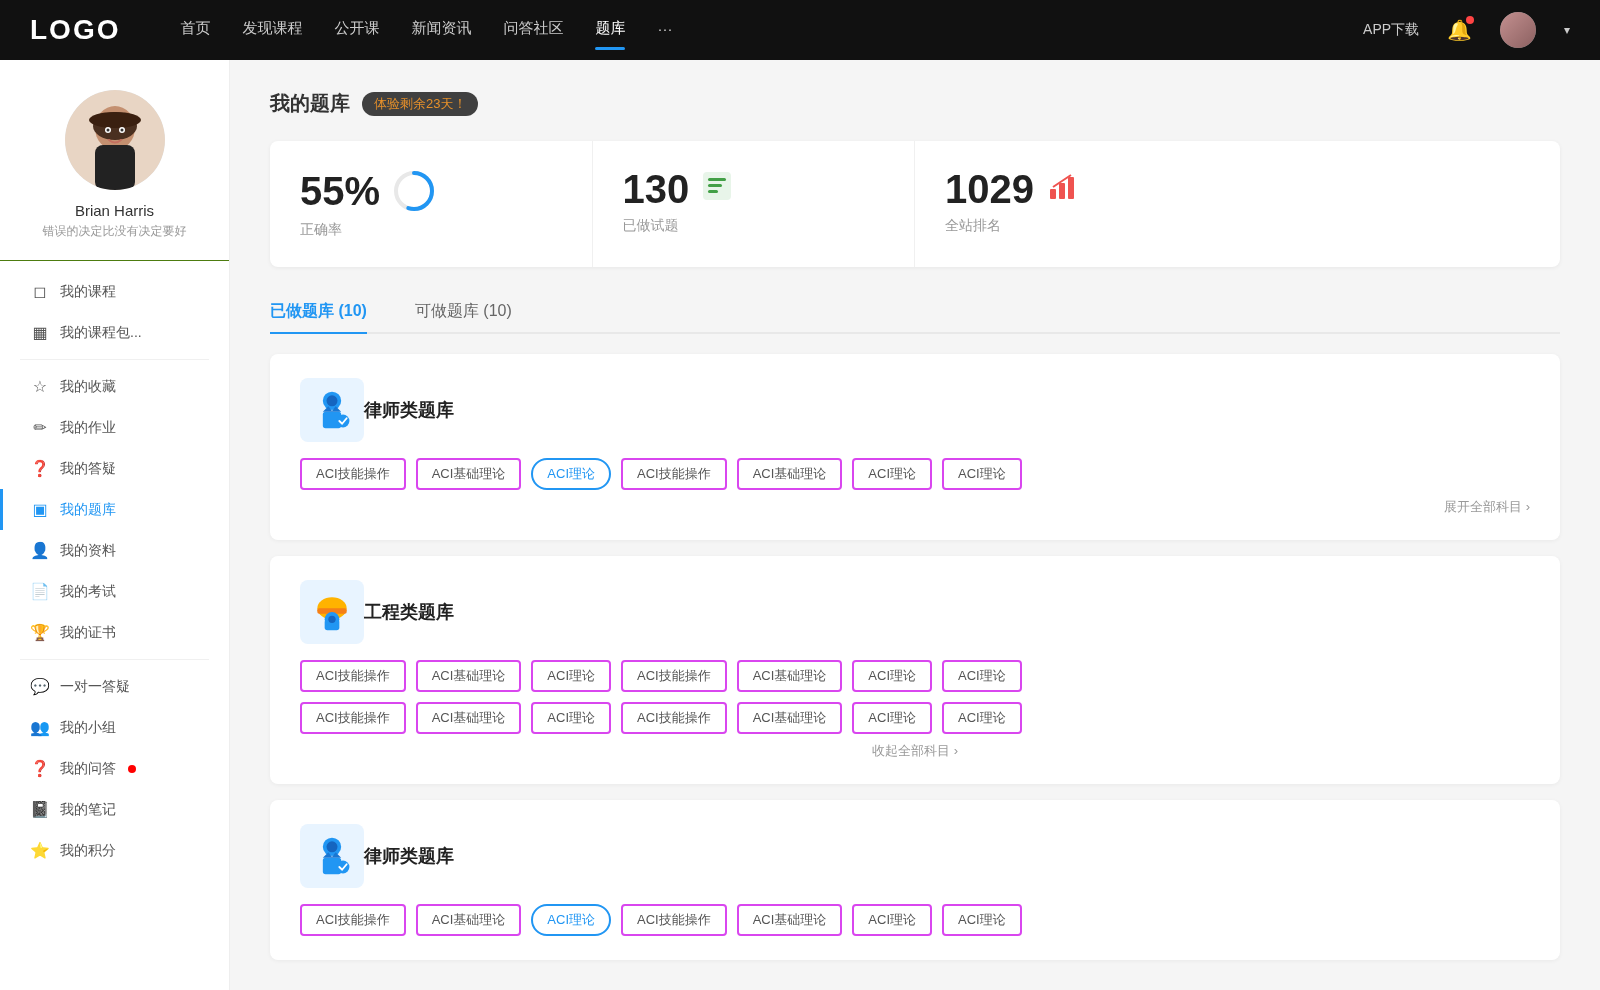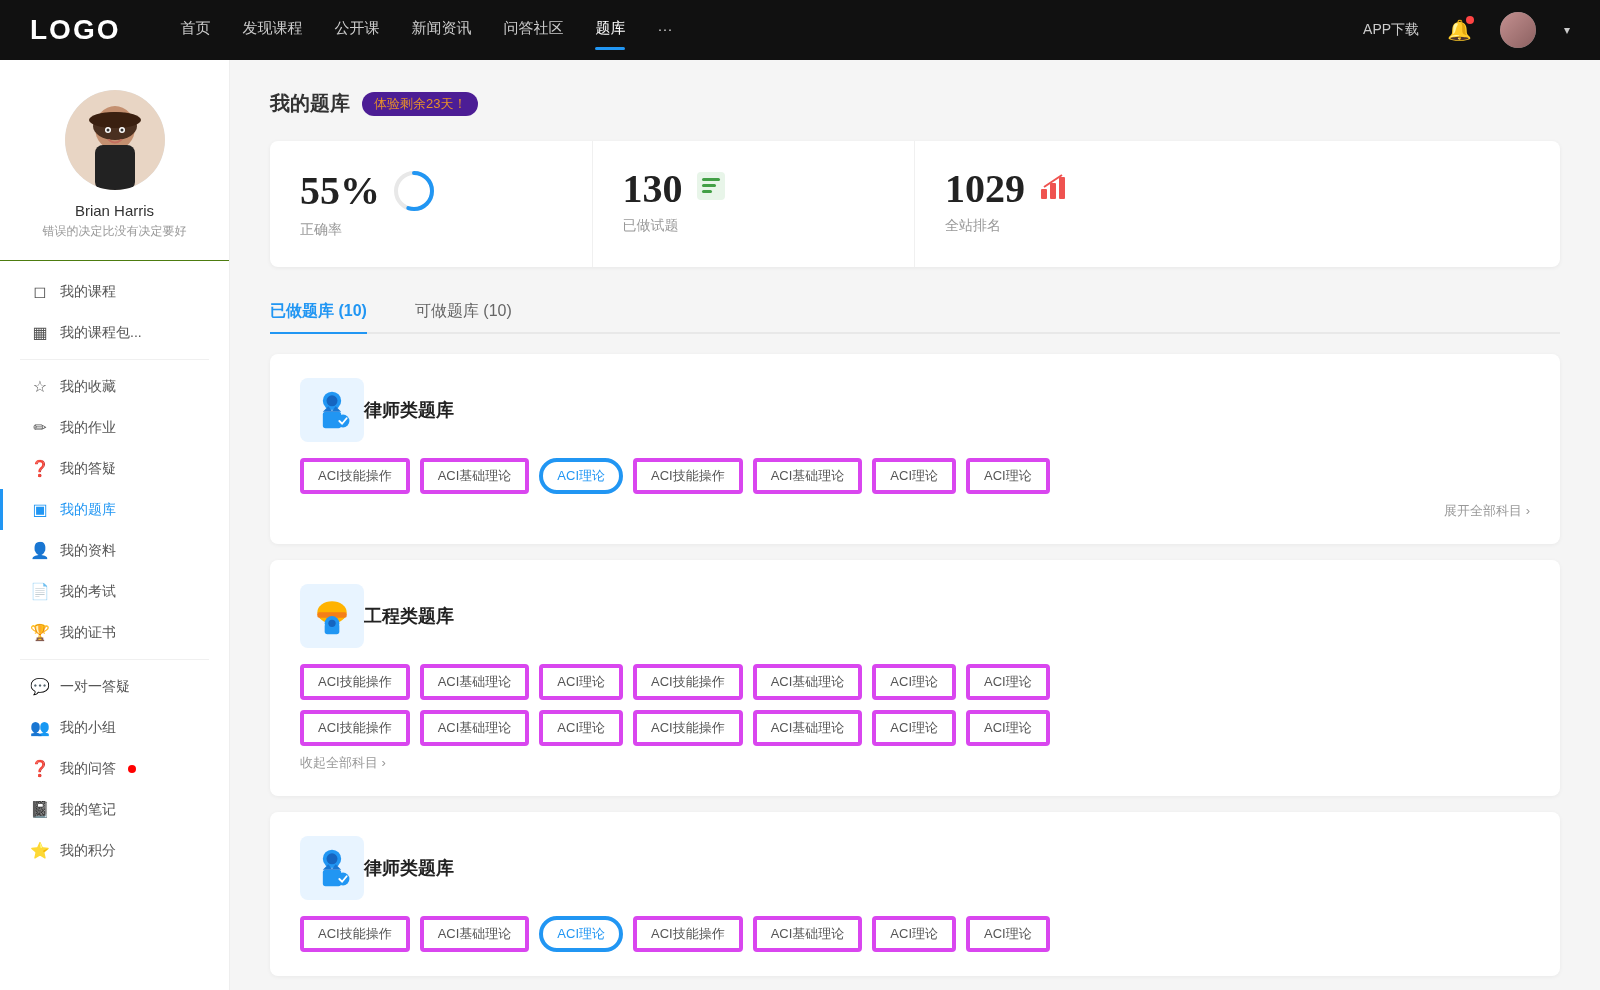--- a/index.html
+++ b/index.html
@@ -187,21 +187,21 @@
       align-items: center;
       gap: 12px;
       margin-bottom: 24px;
     }
     .page-title-text {
       font-size: 20px;
       font-weight: 600;
       color: #333;
     }
     .trial-badge {
-      background: #4c1d95;
+      background: #404040;
       color: #e6902a;
       border-radius: 20px;
       padding: 3px 12px;
       font-size: 13px;
     }
 
     
     .stats-row {
       display: grid;
       grid-template-columns: repeat(4, 1fr);
@@ -212,21 +212,20 @@
       box-shadow: 0 1px 4px rgba(0,0,0,0.06);
       overflow: hidden;
     }
     .stat-card {
       padding: 28px 30px;
       display: flex;
       flex-direction: column;
       align-items: flex-start;
       position: relative;
       border-right: 1px solid #f0f0f0;
-      font-family: Liberation Serif, serif;
     }
     .stat-card:last-child { border-right: none; }
     .stat-top {
       display: flex;
       align-items: center;
       gap: 12px;
       margin-bottom: 8px;
     }
     .stat-value {
       font-size: 40px;
@@ -303,42 +302,42 @@
     .tags-row {
       display: flex;
       flex-wrap: wrap;
       gap: 10px;
       align-items: center;
     }
     .tag {
       padding: 5px 14px;
       border-radius: 4px;
       font-size: 13px;
-      border: 4px solid #d946ef;
+      border: 2px solid #d946ef;
       color: #555;
       cursor: pointer;
     }
     .tag.active {
       border-color: #2196F3;
       color: #2196F3;
       background: #fff;
       border-radius: 20px;
     }
     .expand-link {
       color: #999;
       font-size: 13px;
       cursor: pointer;
       text-align: right;
       margin-top: 8px;
     }
     .collapse-link {
       color: #999;
       font-size: 13px;
       cursor: pointer;
-      text-align: left;
+      text-align: center;
       margin-top: 8px;
     }
 
     
     .circular-progress {
       position: relative;
       width: 44px;
       height: 44px;
     }
     .circular-progress svg {

